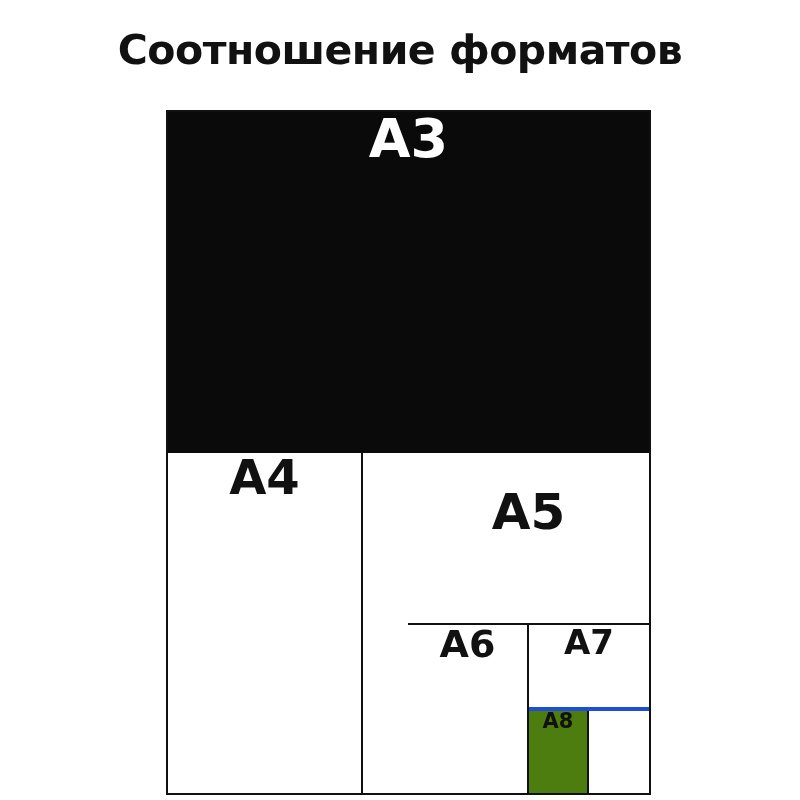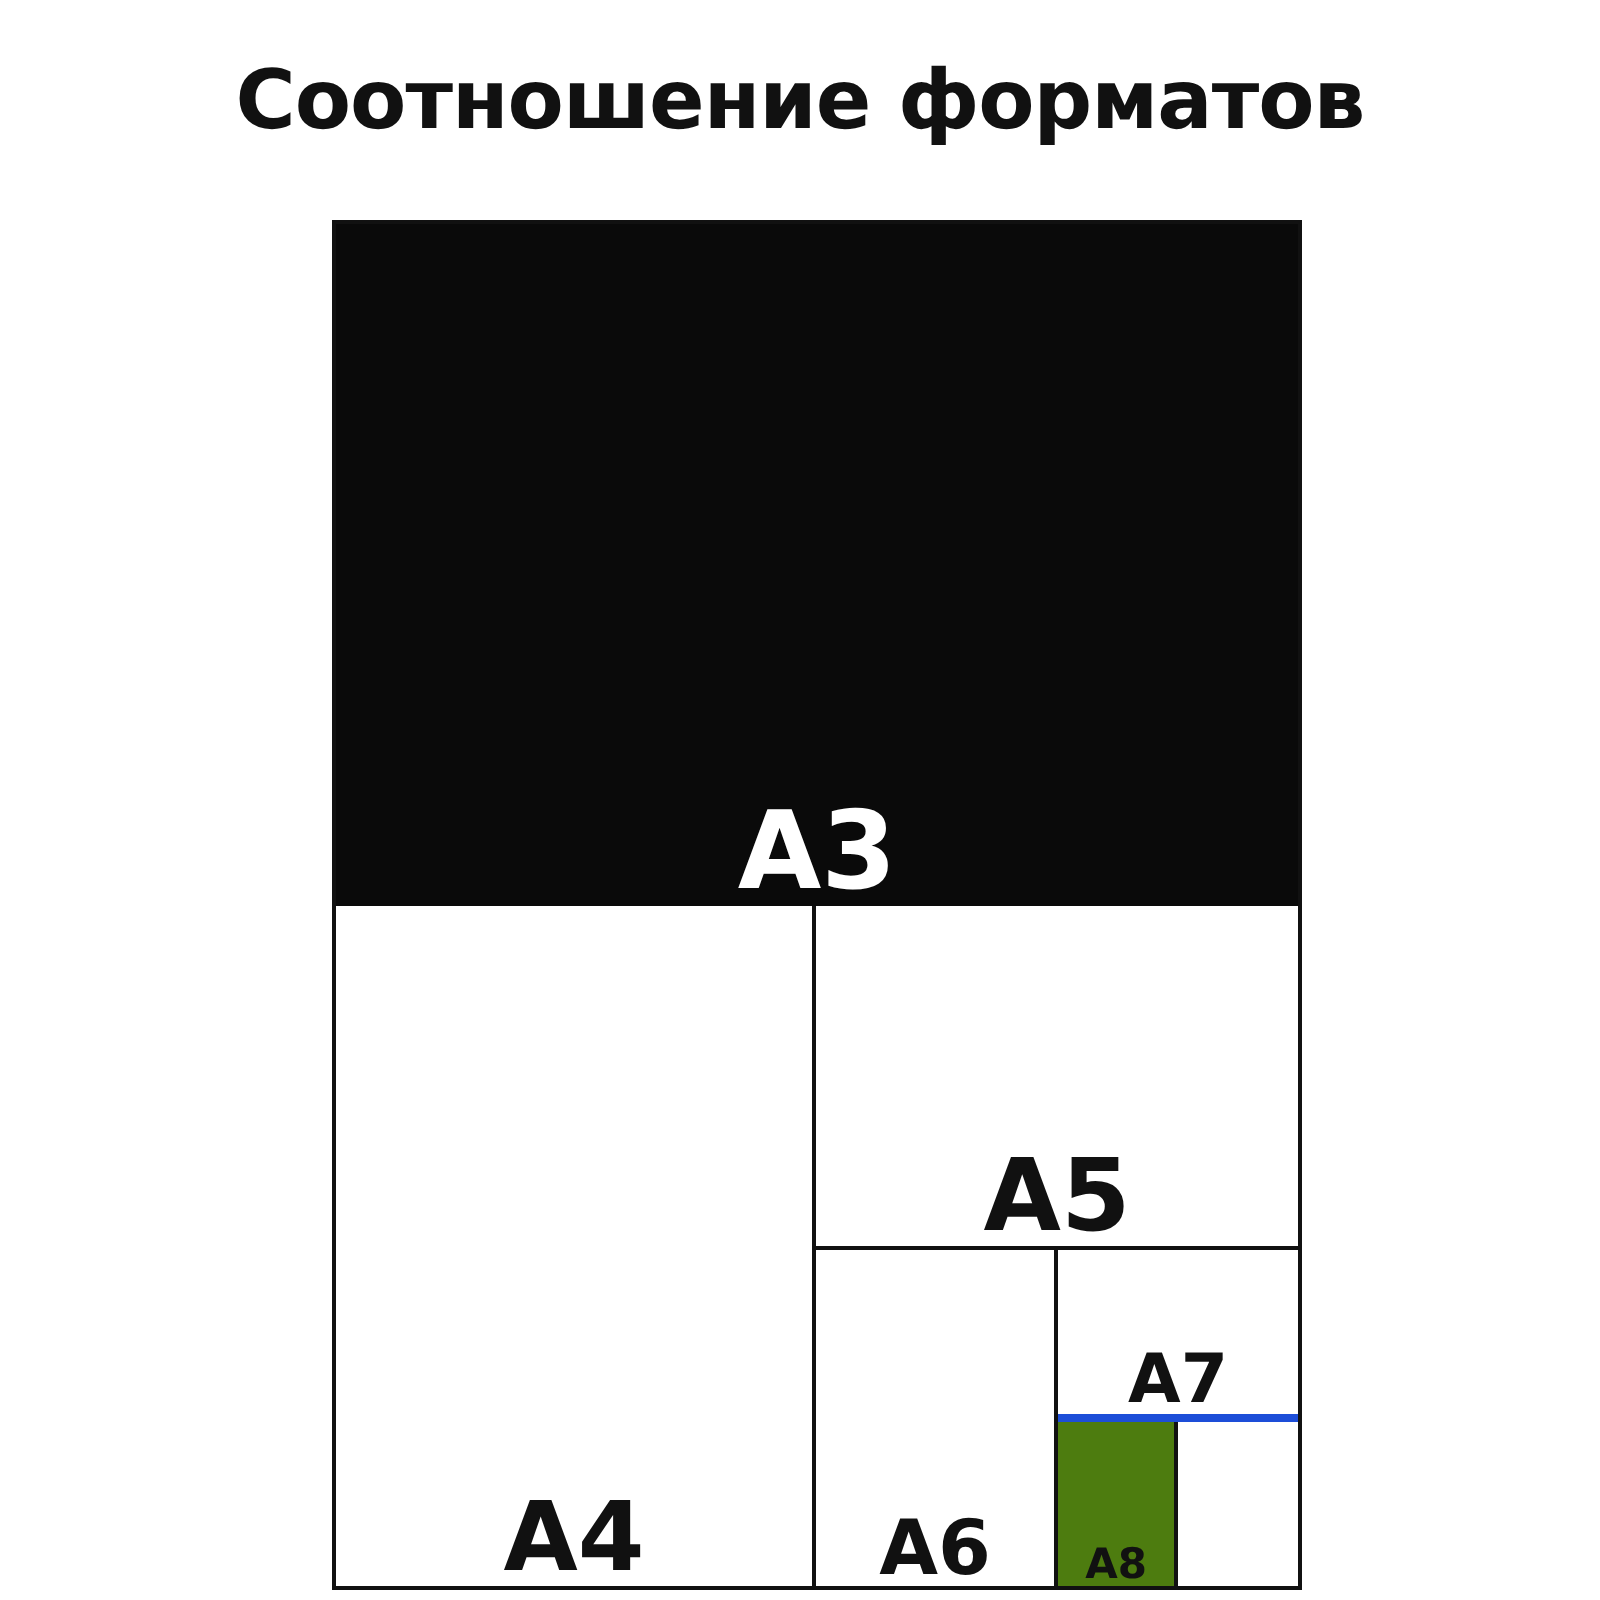--- a/index.html
+++ b/index.html
@@ -38,21 +38,21 @@
     height: 685px;
     border: 2px solid #111111;
     box-sizing: border-box;
     background: #ffffff;
   }
 
   .block {
     position: absolute;
     box-sizing: border-box;
     display: flex;
-    align-items: flex-end;
+    align-items: flex-start;
     justify-content: center;
   }
 
   .label {
     font-family: "DejaVu Sans", sans-serif;
     font-weight: bold;
     line-height: 1;
   }
 
   
@@ -65,21 +65,21 @@
   }
   #block-a3 .label {
     color: #ffffff;
     font-size: 54px;
   }
 
   
   #block-a4 {
     left: 0;
     top: 341px;
-    width: 240px;
+    width: 195px;
     height: 340px;
     border-right: 2px solid #111111;
     background: #ffffff;
   }
   #block-a4 .label {
     color: #111111;
     font-size: 48px;
   }
 
   

